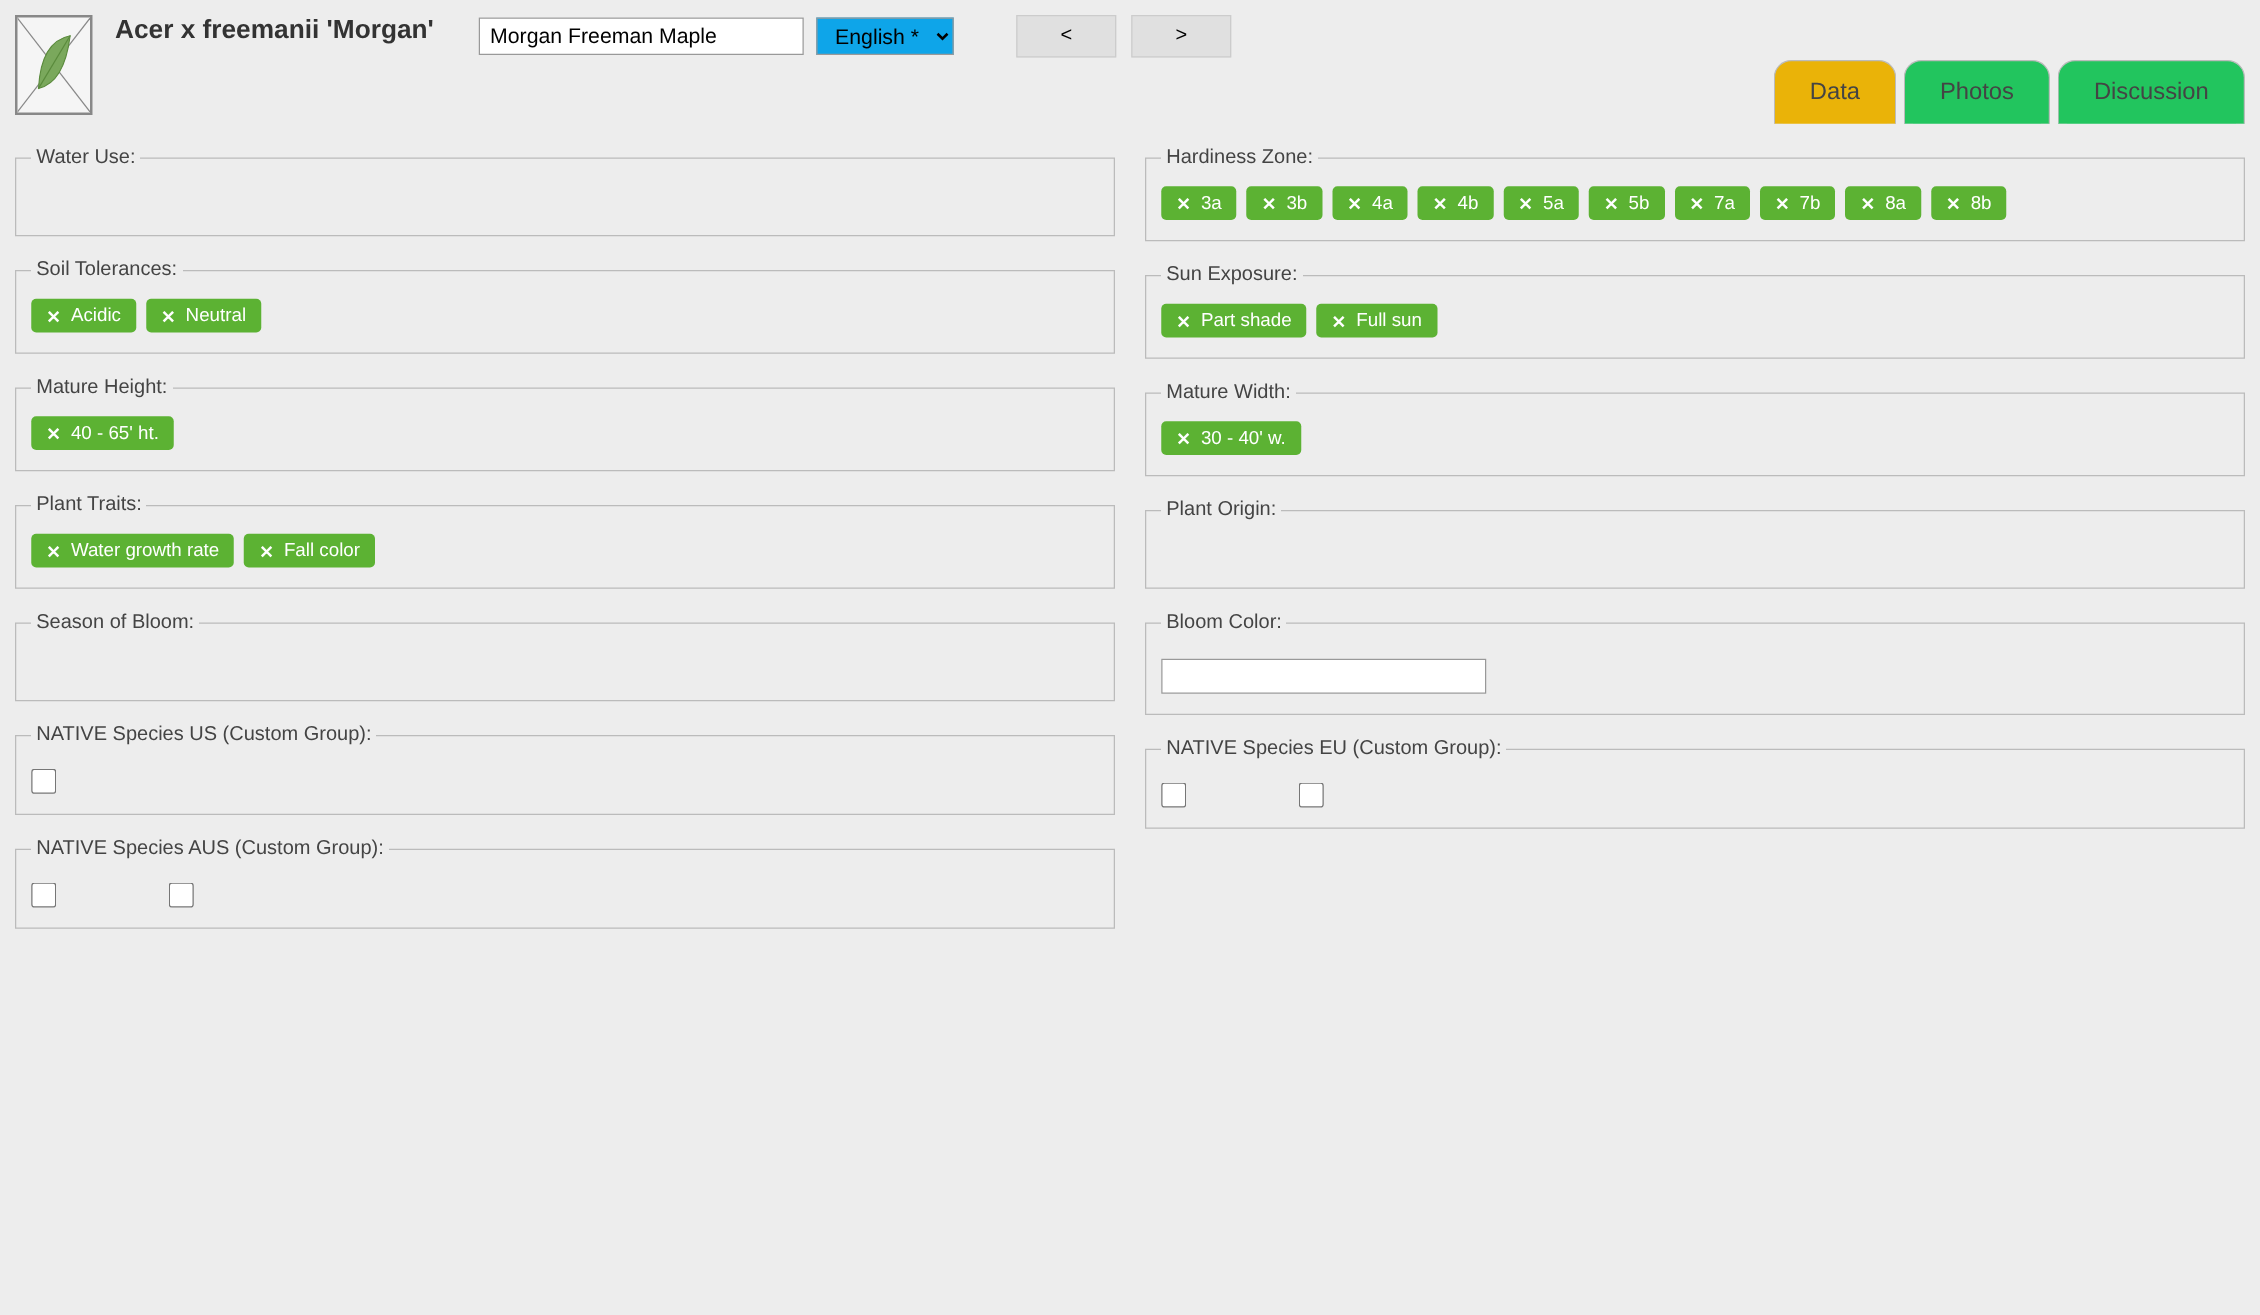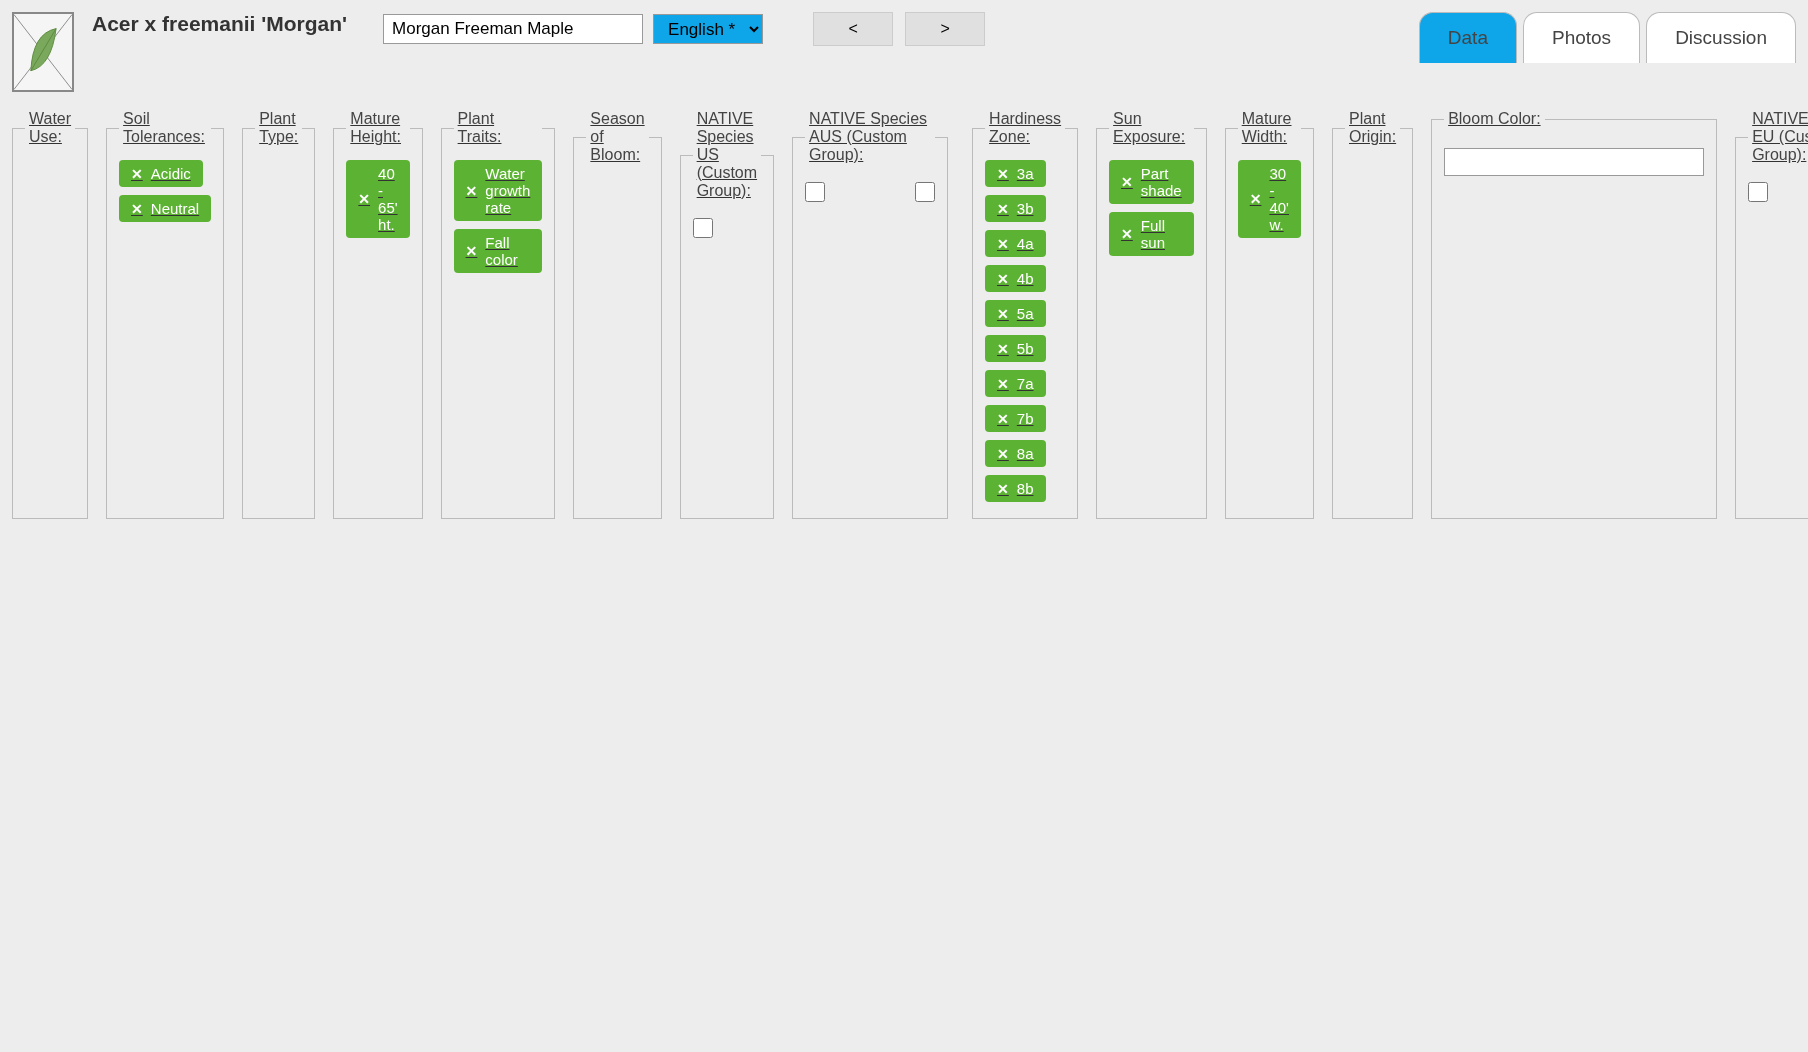--- a/index.html
+++ b/index.html
@@ -82,39 +82,39 @@
       display: flex;
       gap: 6px;
       align-items: flex-end;
     }
     .tab {
       padding: 14px 28px;
       border: 1px solid #bbb;
       border-bottom: none;
       border-top-left-radius: 14px;
       border-top-right-radius: 14px;
-      background: #ffffff;
+      background: #22c55e;
       font-size: 19px;
       color: #444;
       cursor: pointer;
     }
     .tab.active {
-      background: #0ea5e9;
+      background: #eab308;
       position: relative;
+      margin-top: 36px;
     }
     .columns {
       display: flex;
       gap: 24px;
     }
     .col {
       flex: 1;
       display: flex;
-      flex-direction: row;
+      flex-direction: column;
       gap: 18px;
-      text-decoration: underline;
     }
     fieldset {
       border: 1px solid #bbb;
       padding: 14px 12px 16px 12px;
       min-height: 72px;
     }
     legend {
       font-size: 16px;
       color: #444;
       padding: 0 4px;
@@ -202,24 +202,20 @@
             <span class="x">✕</span>
             <span>Acidic</span>
           </span>
           <span class="tag">
             <span class="x">✕</span>
             <span>Neutral</span>
           </span>
         </div>
       </fieldset>
       <fieldset>
-        <legend>Plant Type:</legend>
-        <div class="tags"></div>
-      </fieldset>
-      <fieldset>
         <legend>Mature Height:</legend>
         <div class="tags">
           <span class="tag">
             <span class="x">✕</span>
             <span>40 - 65' ht.</span>
           </span>
         </div>
       </fieldset>
       <fieldset>
         <legend>Plant Traits:</legend>

